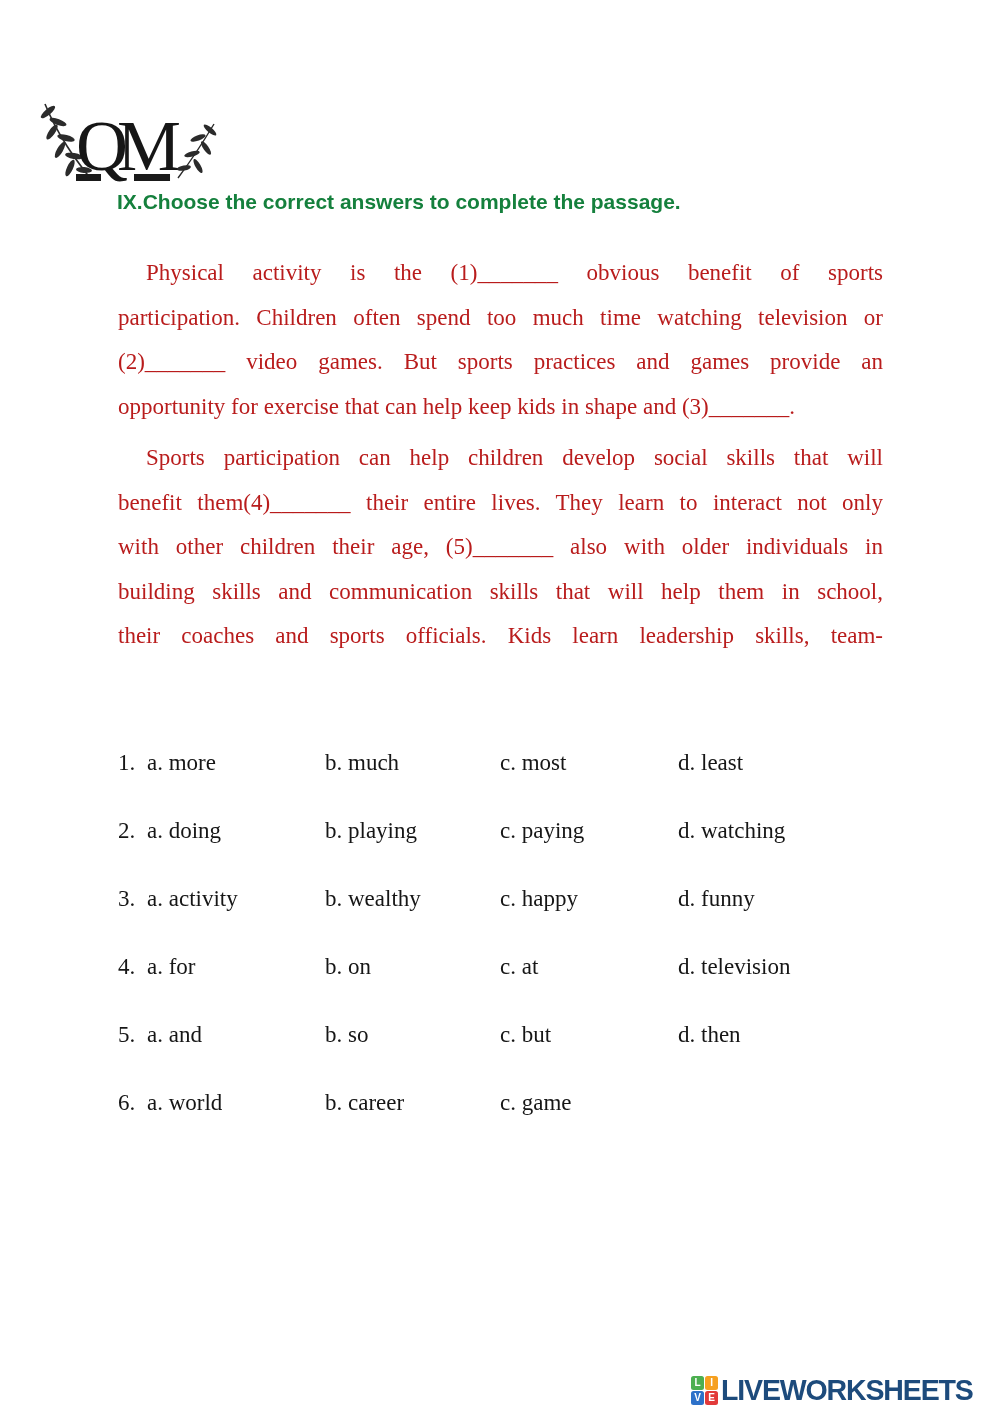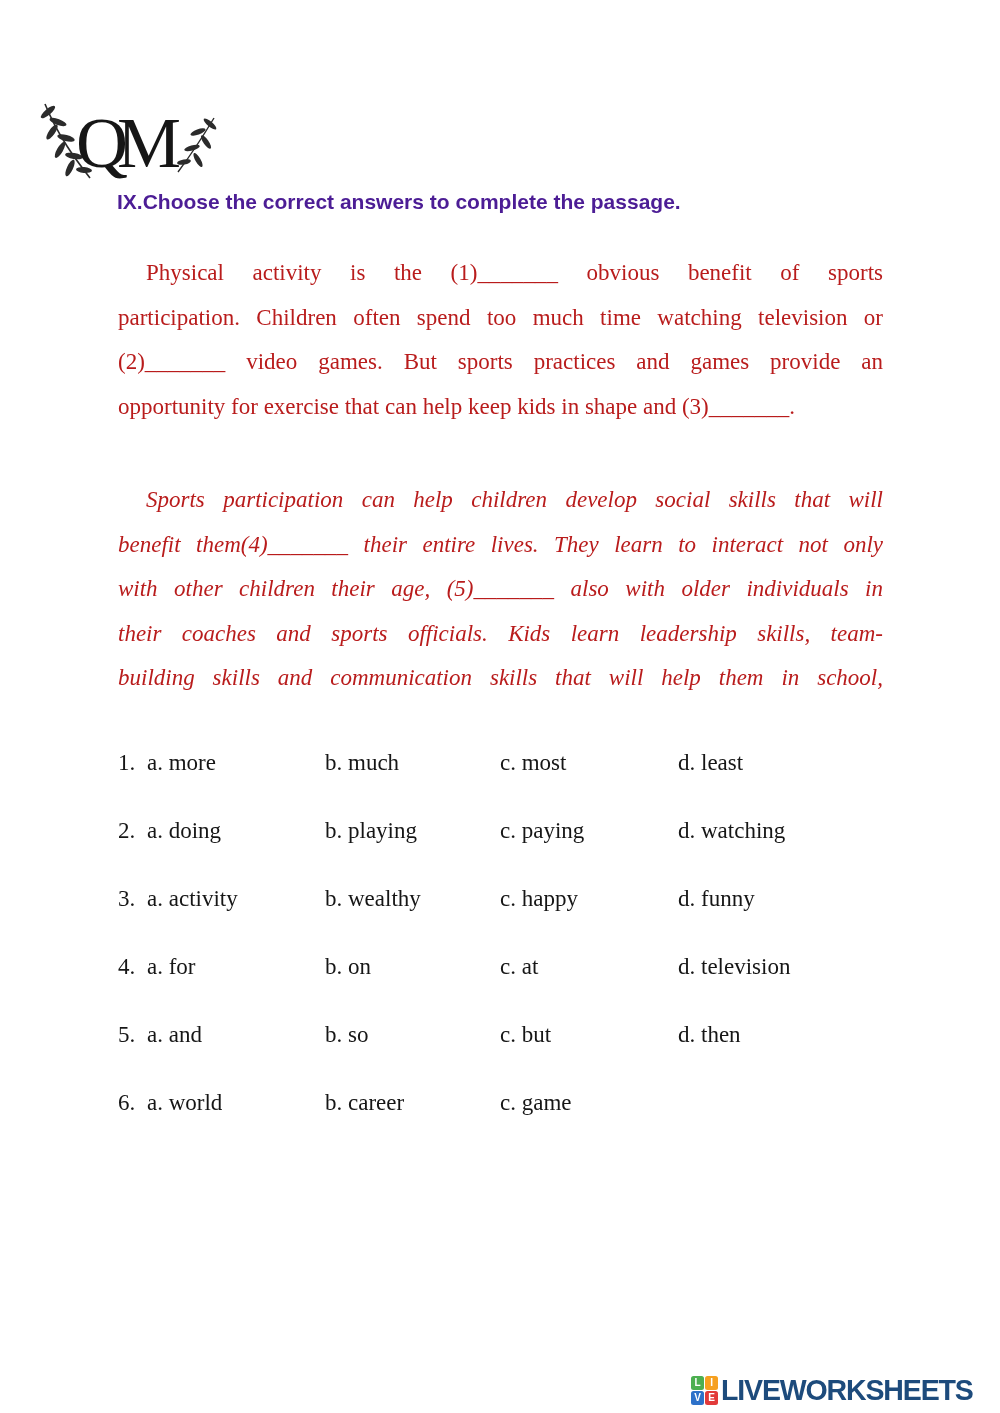--- a/index.html
+++ b/index.html
@@ -12,21 +12,22 @@
     color: #1a1a1a;
     overflow: hidden;
   }
 
   
   .qm-logo {
     position: absolute;
     left: 38px;
     top: 104px;
     display: flex;
-    align-items: center;
+    align-items: flex-end;
+    text-decoration: underline;
   }
   .qm-text {
     font-family: "Liberation Serif", serif;
     font-size: 72px;
     line-height: 72px;
     letter-spacing: -11px;
     color: #161616;
     padding-right: 12px;
     margin-left: -6px;
   }
@@ -35,33 +36,33 @@
 
   
   .heading {
     position: absolute;
     left: 117px;
     top: 190px;
     width: 770px;
     font-family: "Liberation Sans", sans-serif;
     font-weight: bold;
     font-size: 21px;
-    color: #4c1d95;
+    color: #15803d;
   }
 
   
   .passage {
     position: absolute;
     left: 118px;
     width: 765px;
     font-size: 23px;
     color: #b91c1c;
   }
   .passage-1 { top: 251px; }
-  .passage-2 { top: 478px; font-style: italic; }
+  .passage-2 { top: 436px; }
   .pline {
     height: 44.5px;
     line-height: 44.5px;
     text-align: justify;
     text-align-last: justify;
     white-space: normal;
   }
   .pline.first { text-indent: 28px; }
   .pline.last  { text-align-last: left; }
 
@@ -158,22 +159,22 @@
   <div class="pline first">Physical activity is the (1)_______ obvious benefit of sports</div>
   <div class="pline">participation. Children often spend too much time watching television or</div>
   <div class="pline">(2)_______ video games. But sports practices and games provide an</div>
   <div class="pline last">opportunity for exercise that can help keep kids in shape and (3)_______.</div>
 </div>
 
 <div class="passage passage-2">
   <div class="pline first">Sports participation can help children develop social skills that will</div>
   <div class="pline">benefit them(4)_______ their entire lives. They learn to interact not only</div>
   <div class="pline">with other children their age, (5)_______ also with older individuals in</div>
+  <div class="pline">building skills and communication skills that will help them in school,</div>
   <div class="pline">their coaches and sports officials. Kids learn leadership skills, team-</div>
-  <div class="pline">building skills and communication skills that will help them in school,</div>
 </div>
 
 <div class="questions">
   <div class="q-row">
     <div class="q-cell">1.</div>
     <div class="q-cell">a. more</div>
     <div class="q-cell">b. much</div>
     <div class="q-cell">c. most</div>
     <div class="q-cell">d. least</div>
   </div>

